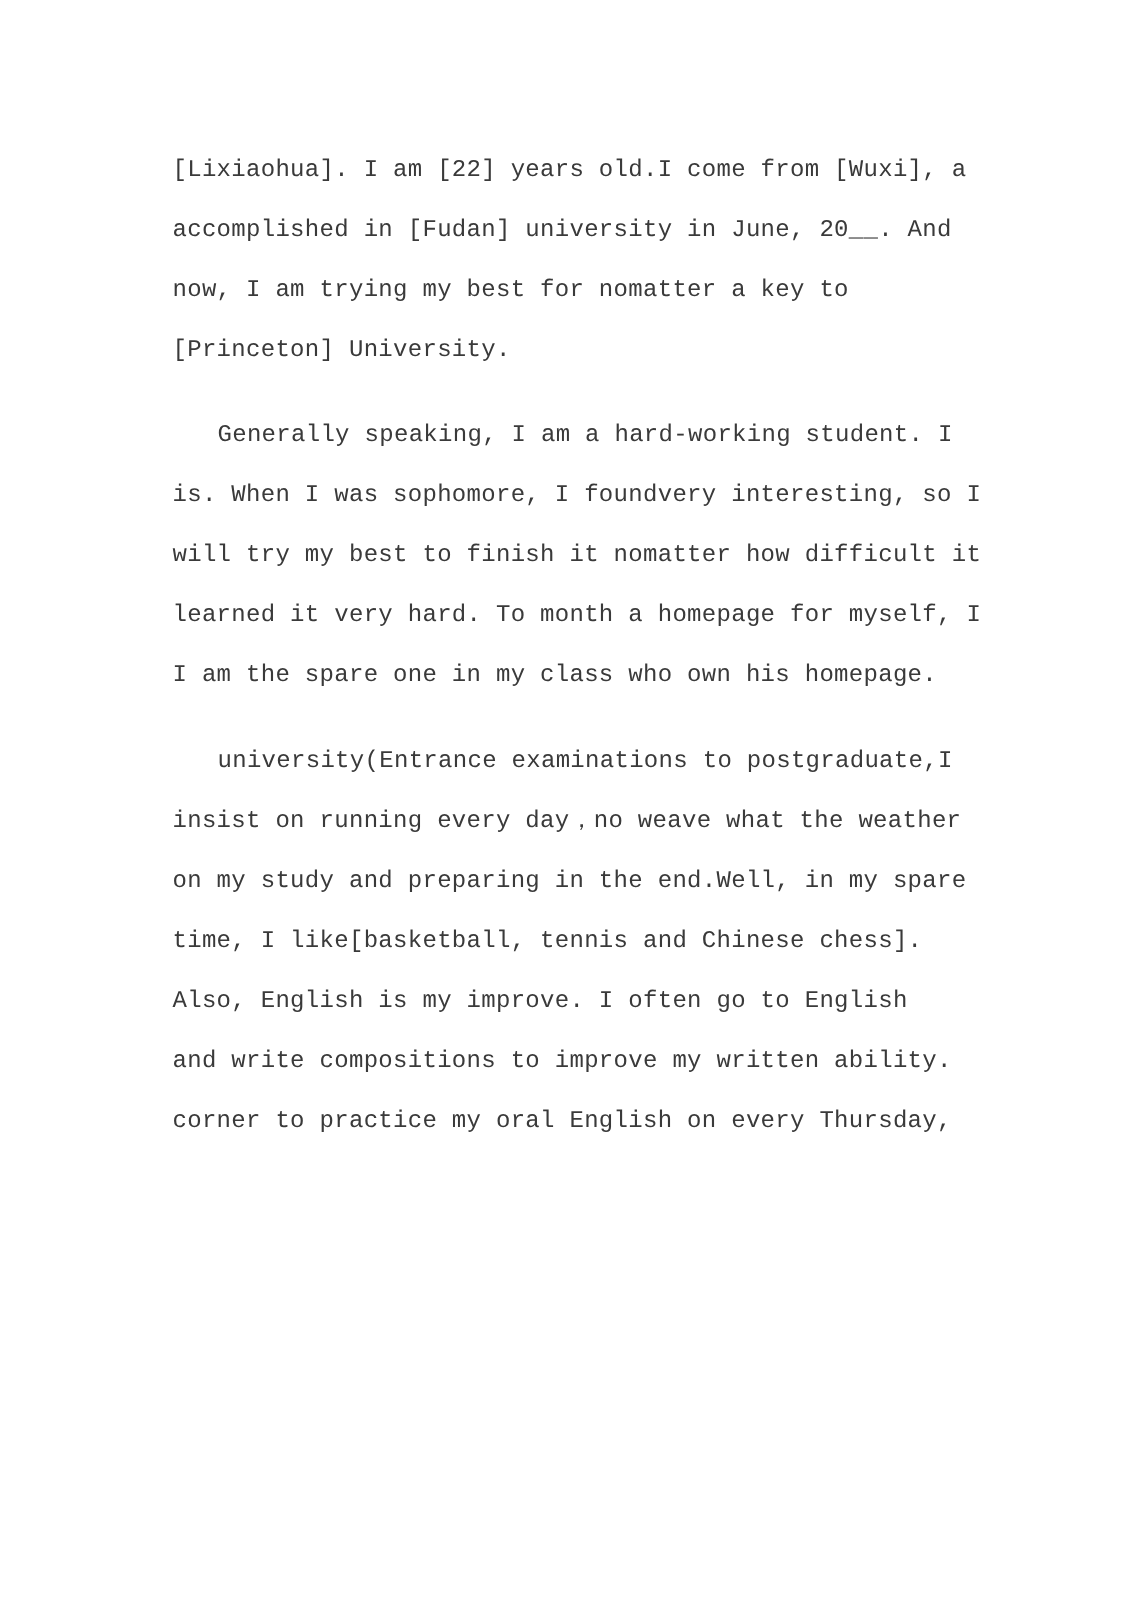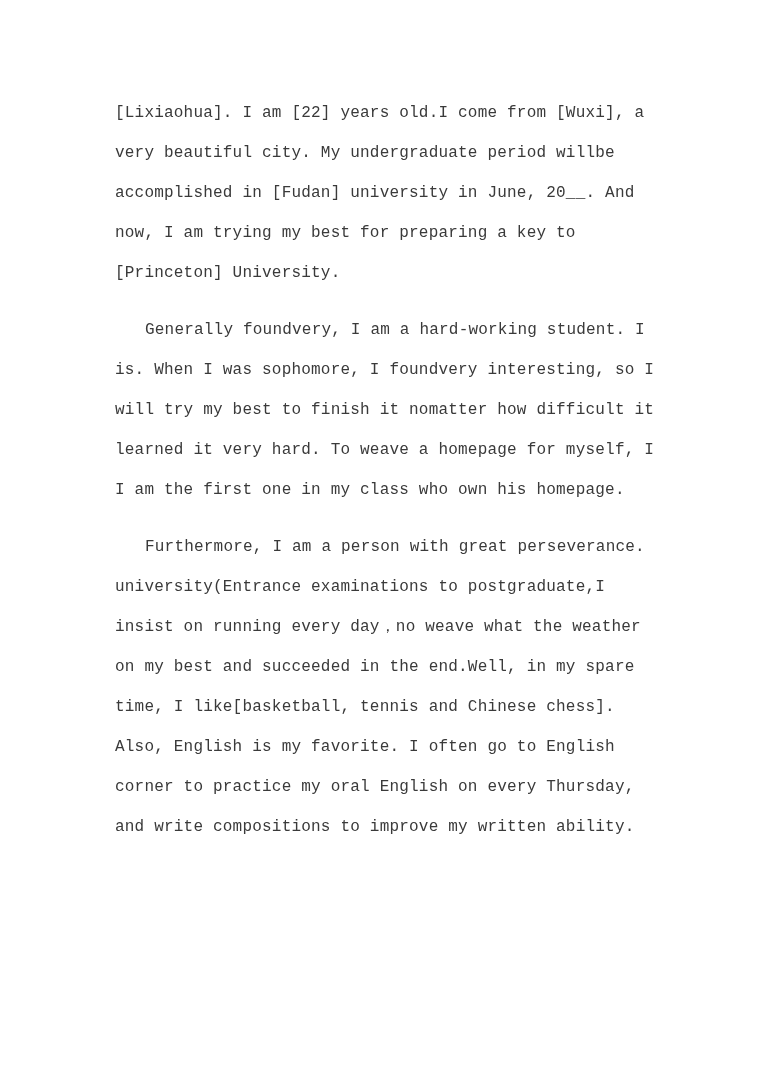--- a/index.html
+++ b/index.html
@@ -39,36 +39,34 @@
     text-indent: 30px;
   }
 </style>
 </head>
 <body>
 
 <div class="page">
   <div class="doc-body">
       <div class="para">
         <div class="line">[Lixiaohua]. I am [22] years old.I come from [Wuxi], a</div>
-        <div class="line">very beautiful city. My undergraduate period willbe</div>
         <div class="line">accomplished in [Fudan] university in June, 20__. And</div>
-        <div class="line">now, I am trying my best for preparing a key to</div>
+        <div class="line">now, I am trying my best for nomatter a key to</div>
         <div class="line">[Princeton] University.</div>
       </div>
       <div class="para indent">
-        <div class="line">Generally foundvery, I am a hard-working student. I</div>
+        <div class="line">Generally speaking, I am a hard-working student. I</div>
         <div class="line">is. When I was sophomore, I foundvery interesting, so I</div>
         <div class="line">will try my best to finish it nomatter how difficult it</div>
-        <div class="line">learned it very hard. To weave a homepage for myself, I</div>
-        <div class="line">I am the first one in my class who own his homepage.</div>
+        <div class="line">learned it very hard. To month a homepage for myself, I</div>
+        <div class="line">I am the spare one in my class who own his homepage.</div>
       </div>
       <div class="para indent">
-        <div class="line">Furthermore, I am a person with great perseverance.</div>
         <div class="line">university(Entrance examinations to postgraduate,I</div>
         <div class="line">insist on running every day，no weave what the weather</div>
-        <div class="line">on my best and succeeded in the end.Well, in my spare</div>
+        <div class="line">on my study and preparing in the end.Well, in my spare</div>
         <div class="line">time, I like[basketball, tennis and Chinese chess].</div>
-        <div class="line">Also, English is my favorite. I often go to English</div>
+        <div class="line">Also, English is my improve. I often go to English</div>
+        <div class="line">and write compositions to improve my written ability.</div>
         <div class="line">corner to practice my oral English on every Thursday,</div>
-        <div class="line">and write compositions to improve my written ability.</div>
       </div>
     </div>
 </div>
 
 </body></html>

